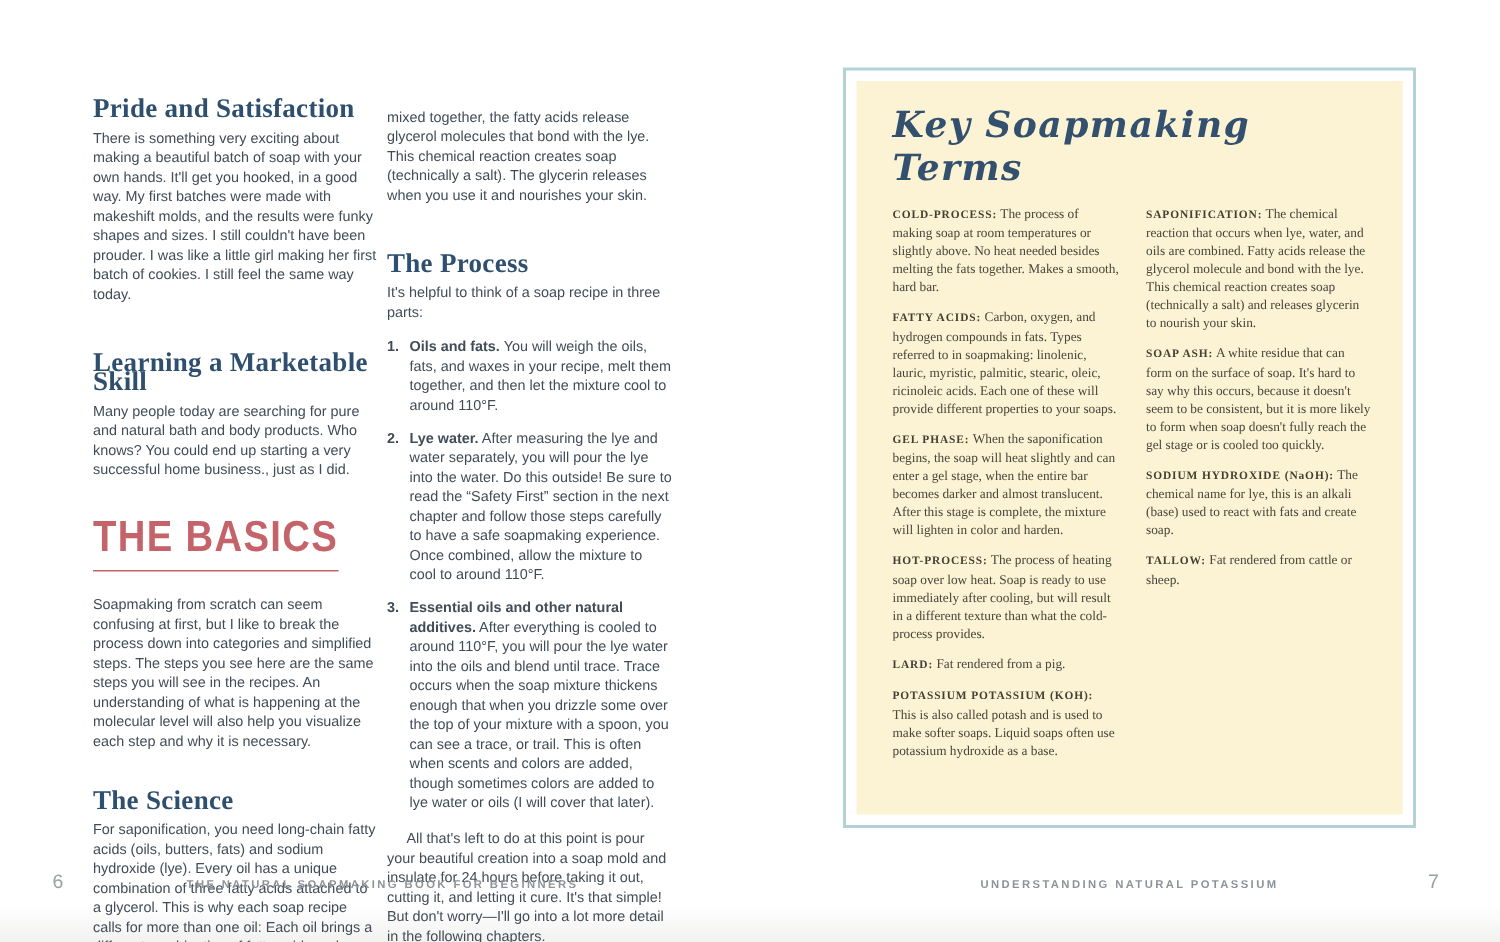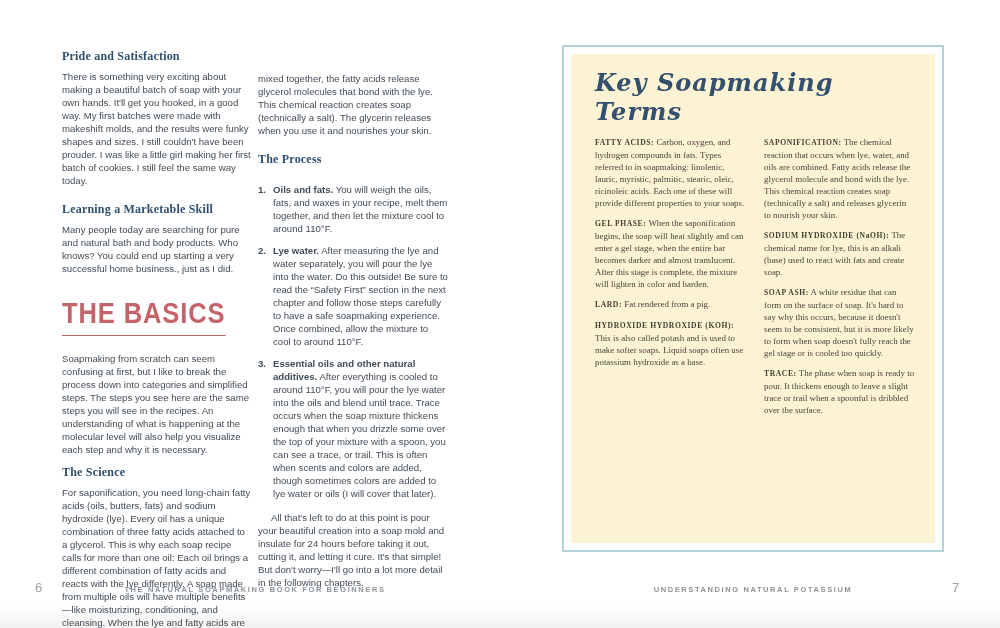--- a/index.html
+++ b/index.html
@@ -17,23 +17,24 @@
 
   
   .col { position: absolute; top: 50px; width: 190px; color: #414c57; font-size: 9.6px; line-height: 13px; }
   #col-a { left: 62px; }
   #col-b { left: 258px; top: 72px; }
 
   h2.sub {
     font-family: "Liberation Serif", serif;
     font-weight: bold;
     color: #2f4f6e;
-    font-size: 12px;
+    font-size: 18px;
     letter-spacing: 0.2px;
     margin-bottom: 7px;
+    margin-top: 16px;
   }
   .col p { margin-bottom: 0; }
   .gap-s { height: 10px; }
   .gap-m { height: 16px; }
   .gap-l { height: 24px; }
 
   .basics-wrap { transform: scaleX(0.88); transform-origin: left center; }
   h1.basics {
     display: inline-block;
     font-family: "Liberation Sans", sans-serif;
@@ -127,20 +128,21 @@
     <p>Soapmaking from scratch can seem confusing at first, but I like to break the process down into categories and simplified steps. The steps you see here are the same steps you will see in the recipes. An understanding of what is happening at the molecular level will also help you visualize each step and why it is necessary.</p>
     <div class="gap-s"></div>
     <h2 class="sub">The Science</h2>
     <p>For saponification, you need long-chain fatty acids (oils, butters, fats) and sodium hydroxide (lye). Every oil has a unique combination of three fatty acids attached to a glycerol. This is why each soap recipe calls for more than one oil: Each oil brings a different combination of fatty acids and reacts with the lye differently. A soap made from multiple oils will have multiple benefits—like moisturizing, conditioning, and cleansing. When the lye and fatty acids are</p>
   </div>
 
   <div class="col" id="col-b">
     <p>mixed together, the fatty acids release glycerol molecules that bond with the lye. This chemical reaction creates soap (technically a salt). The glycerin releases when you use it and nourishes your skin.</p>
     <div class="gap-m"></div>
     <h2 class="sub">The Process</h2>
+    <p>It's helpful to think of a soap recipe in three parts:</p>
     <div class="gap-s"></div>
 
     <div class="step">
       <span class="step-num">1.</span>
       <p class="step-body"><strong>Oils and fats.</strong> <span>You will weigh the oils, fats, and waxes in your recipe, melt them together, and then let the mixture cool to around 110°F.</span></p>
     </div>
 
     <div class="step">
       <span class="step-num">2.</span>
       <p class="step-body"><strong>Lye water.</strong> <span>After measuring the lye and water separately, you will pour the lye into the water. Do this outside! Be sure to read the “Safety First” section in the next chapter and follow those steps carefully to have a safe soapmaking experience. Once combined, allow the mixture to cool to around 110°F.</span></p>
@@ -153,31 +155,33 @@
 
     <p class="closing">All that's left to do at this point is pour your beautiful creation into a soap mold and insulate for 24 hours before taking it out, cutting it, and letting it cure. It's that simple! But don't worry—I'll go into a lot more detail in the following chapters.</p>
   </div>
 
   <div id="terms-frame">
     <div id="terms-box">
       <div class="terms-title">Key Soapmaking Terms</div>
       <div class="terms-cols">
 
         <div class="terms-col">
+          <p class="term"><strong class="term-label">COLD-PROCESS:</strong> <span>The process of making soap at room temperatures or slightly above. No heat needed besides melting the fats together. Makes a smooth, hard bar.</span></p>
           <p class="term"><strong class="term-label">FATTY ACIDS:</strong> <span>Carbon, oxygen, and hydrogen compounds in fats. Types referred to in soapmaking: linolenic, lauric, myristic, palmitic, stearic, oleic, ricinoleic acids. Each one of these will provide different properties to your soaps.</span></p>
           <p class="term"><strong class="term-label">GEL PHASE:</strong> <span>When the saponification begins, the soap will heat slightly and can enter a gel stage, when the entire bar becomes darker and almost translucent. After this stage is complete, the mixture will lighten in color and harden.</span></p>
+          <p class="term"><strong class="term-label">HOT-PROCESS:</strong> <span>The process of heating soap over low heat. Soap is ready to use immediately after cooling, but will result in a different texture than what the cold-process provides.</span></p>
           <p class="term"><strong class="term-label">LARD:</strong> <span>Fat rendered from a pig.</span></p>
-          <p class="term"><strong class="term-label">HYDROXIDE HYDROXIDE (KOH):</strong> <span>This is also called potash and is used to make softer soaps. Liquid soaps often use potassium hydroxide as a base.</span></p>
+          <p class="term"><strong class="term-label">POTASSIUM POTASSIUM (KOH):</strong> <span>This is also called potash and is used to make softer soaps. Liquid soaps often use potassium hydroxide as a base.</span></p>
         </div>
 
         <div class="terms-col">
           <p class="term"><strong class="term-label">SAPONIFICATION:</strong> <span>The chemical reaction that occurs when lye, water, and oils are combined. Fatty acids release the glycerol molecule and bond with the lye. This chemical reaction creates soap (technically a salt) and releases glycerin to nourish your skin.</span></p>
+          <p class="term"><strong class="term-label">SOAP ASH:</strong> <span>A white residue that can form on the surface of soap. It's hard to say why this occurs, because it doesn't seem to be consistent, but it is more likely to form when soap doesn't fully reach the gel stage or is cooled too quickly.</span></p>
           <p class="term"><strong class="term-label">SODIUM HYDROXIDE (NaOH):</strong> <span>The chemical name for lye, this is an alkali (base) used to react with fats and create soap.</span></p>
-          <p class="term"><strong class="term-label">SOAP ASH:</strong> <span>A white residue that can form on the surface of soap. It's hard to say why this occurs, because it doesn't seem to be consistent, but it is more likely to form when soap doesn't fully reach the gel stage or is cooled too quickly.</span></p>
-          <p class="term"><strong class="term-label">TRACE:</strong> <span>The phase when soap is ready to pour. It thickens enough to leave a slight trace or trail when a spoonful is dribbled over the surface.</span></p>
+          <p class="term"><strong class="term-label">TALLOW:</strong> <span>Fat rendered from cattle or sheep.</span></p>
         </div>
 
       </div>
     </div>
   </div>
 
   <div class="folio" id="folio-left">6</div>
   <div class="running" id="running-left">THE NATURAL SOAPMAKING BOOK FOR BEGINNERS</div>
   <div class="running" id="running-right">UNDERSTANDING NATURAL POTASSIUM</div>
   <div class="folio" id="folio-right">7</div>

